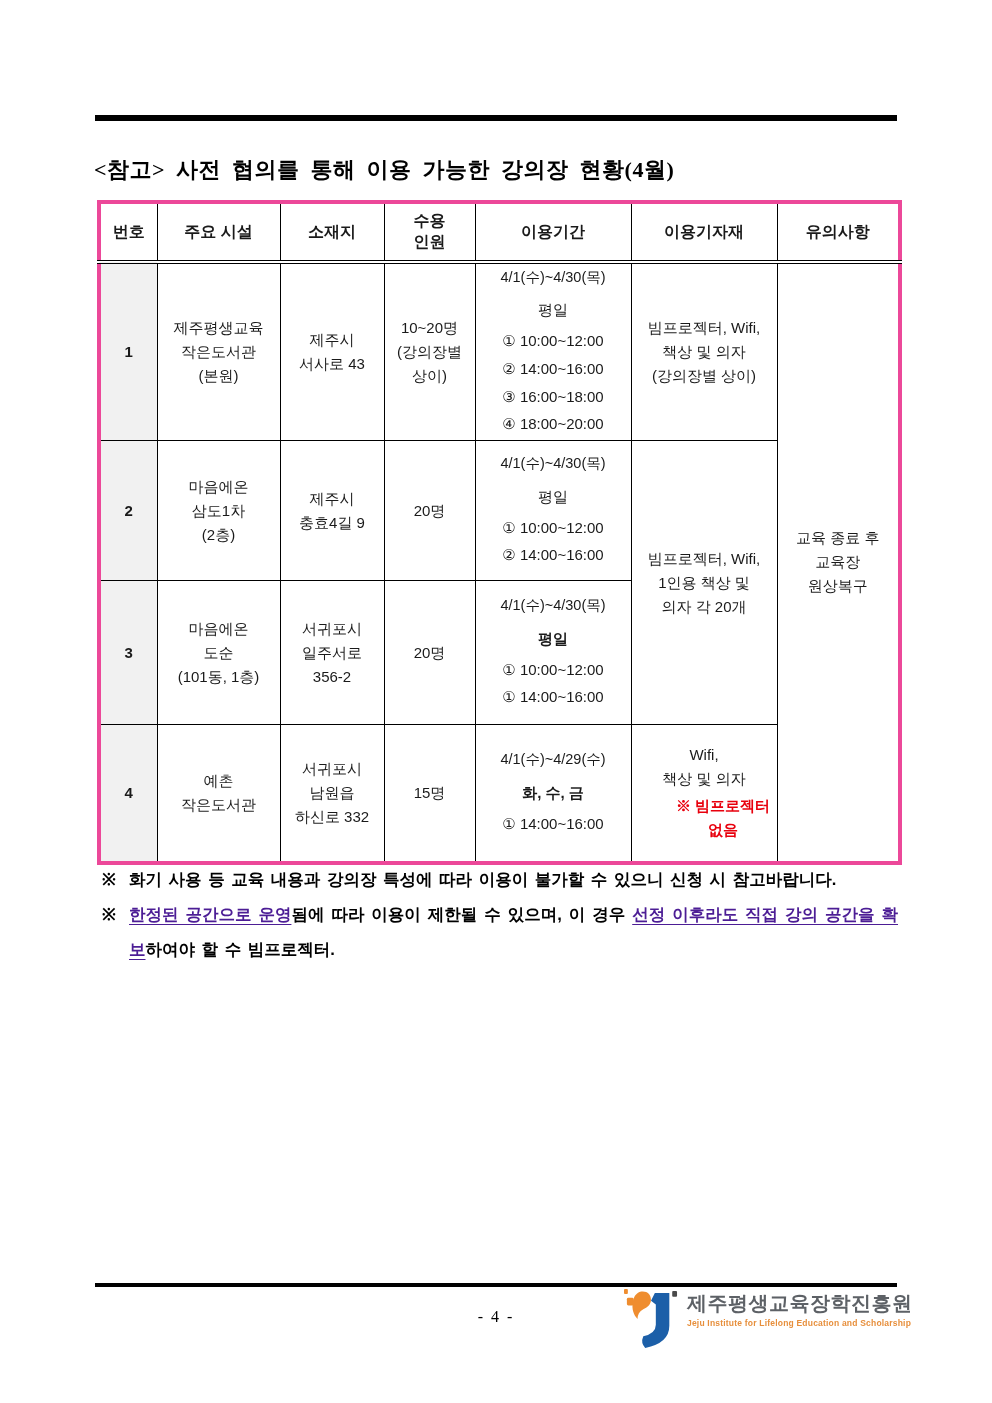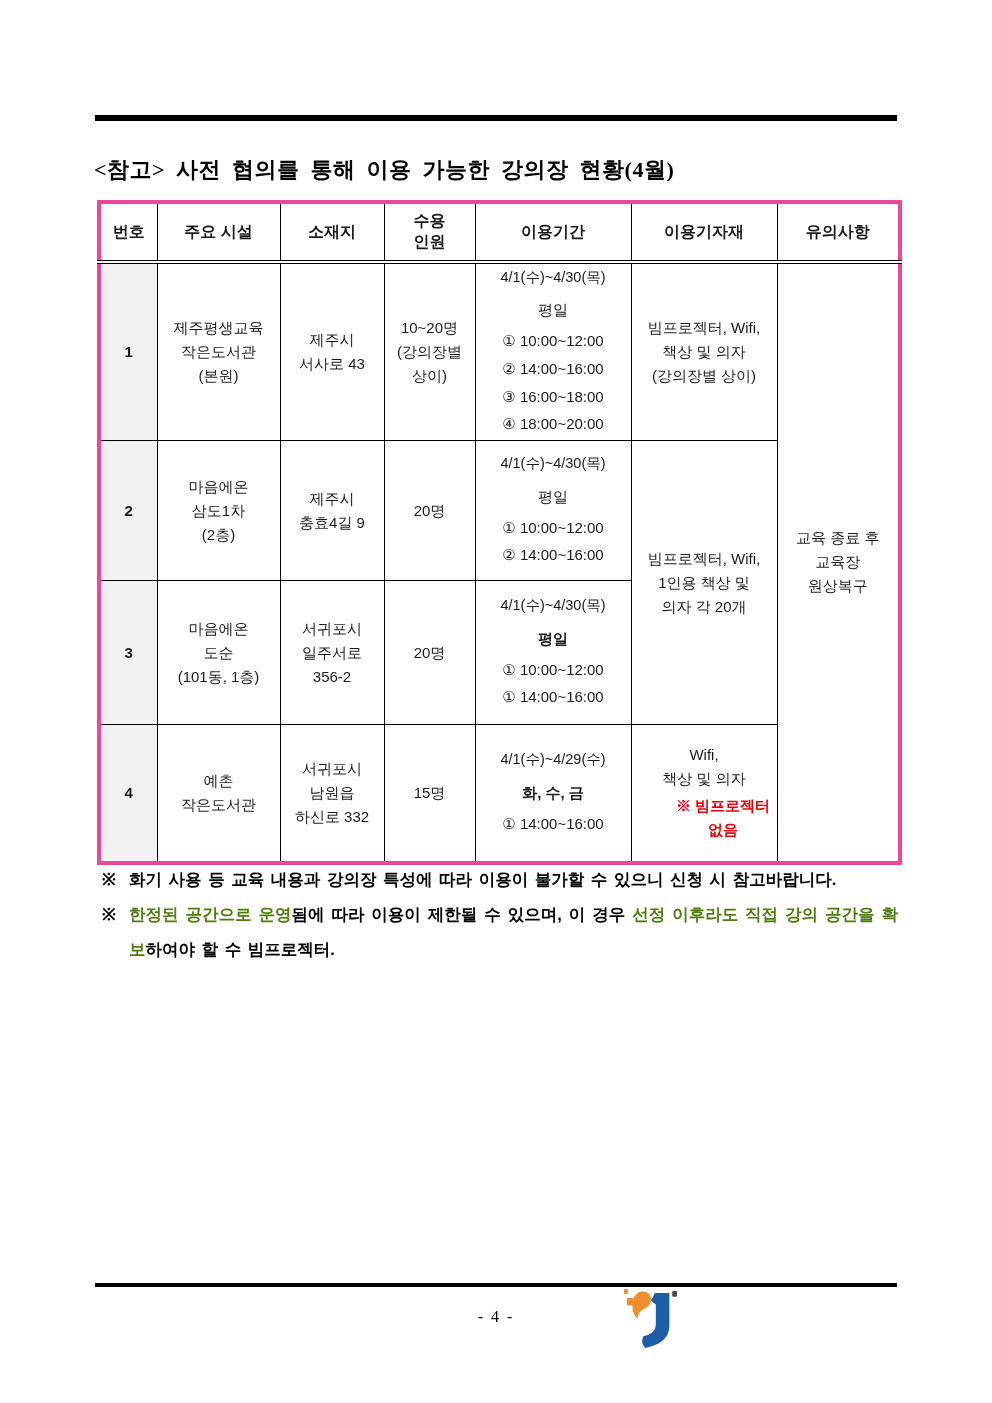--- a/index.html
+++ b/index.html
@@ -25,21 +25,21 @@
   .p-date{font-size:14.5px;margin-bottom:9px;}
   .p-day{margin-bottom:5px;}
   .p-times{white-space:pre-line;line-height:1.85;}
   .bold{font-weight:bold;}
   .warn-red{color:#e8000d;font-weight:bold;margin-top:3px;padding-left:38px;}
   .notes{position:absolute;left:102px;top:862px;width:796px;
     font-weight:bold;font-size:16.5px;color:#000;}
   .note{display:flex;line-height:35px;}
   .note .mk{flex:none;width:27px;}
   .note .tx{flex:1;text-align:justify;word-spacing:2px;}
-  .blue-u{color:#4d7c0f;text-underline-offset:4px;}
+  .blue-u{color:#4c1d95;text-decoration:underline;text-underline-offset:4px;}
   .attach{position:absolute;left:95px;top:968px;width:815px;display:flex;
     font-family:"Liberation Serif",serif;font-size:19px;color:#000;}
   .attach .label{flex:none;width:86px;line-height:42px;}
   .attach .items .item{line-height:42px;word-spacing:2px;}
   .attach .items .item.condensed{letter-spacing:-0.8px;}
   .end-mark{margin-left:26px;}
   .footer-rule{position:absolute;left:95px;top:1283px;width:802px;height:4px;background:#000;}
   .page-num{position:absolute;left:95px;top:1308px;width:802px;text-align:center;
     font-family:"Liberation Serif",serif;font-size:16px;letter-spacing:2px;color:#000;}
   .logo{position:absolute;left:624px;top:1289px;display:flex;align-items:flex-start;gap:9px;}
@@ -178,15 +178,19 @@
   <div class="page-num">- 4 -</div>
 
   <div class="logo">
     <svg width="54" height="60" viewBox="0 0 56 62">
       <rect x="0" y="0" width="4" height="5" rx="1" fill="#ef8d2f"></rect>
       <rect x="3" y="9" width="7" height="8" rx="1.5" fill="#ef8d2f"></rect>
       <path d="M16 3 C23 1 28 5 28 11 C28 16 24 19 20 21 C16 23 14 27 14 31 C10 27 8 21 9 14 C10 8 12 5 16 3 Z" fill="#ef8d2f"></path>
       <path d="M32 4 H47 V38 Q47 56 22 61 Q17 56 20 49 Q33 46 33 37 V16 L28 12 Z" fill="#1c5fa8"></path>
       <rect x="50" y="2" width="5" height="6" rx="1" fill="#4a4a4a"></rect>
     </svg>
+    <div class="logo-text">
+      <div class="kr">제주평생교육장학진흥원</div>
+      <div class="en">Jeju Institute for Lifelong Education and Scholarship</div>
+    </div>
   </div>
 
 </div>
 
 </body></html>

